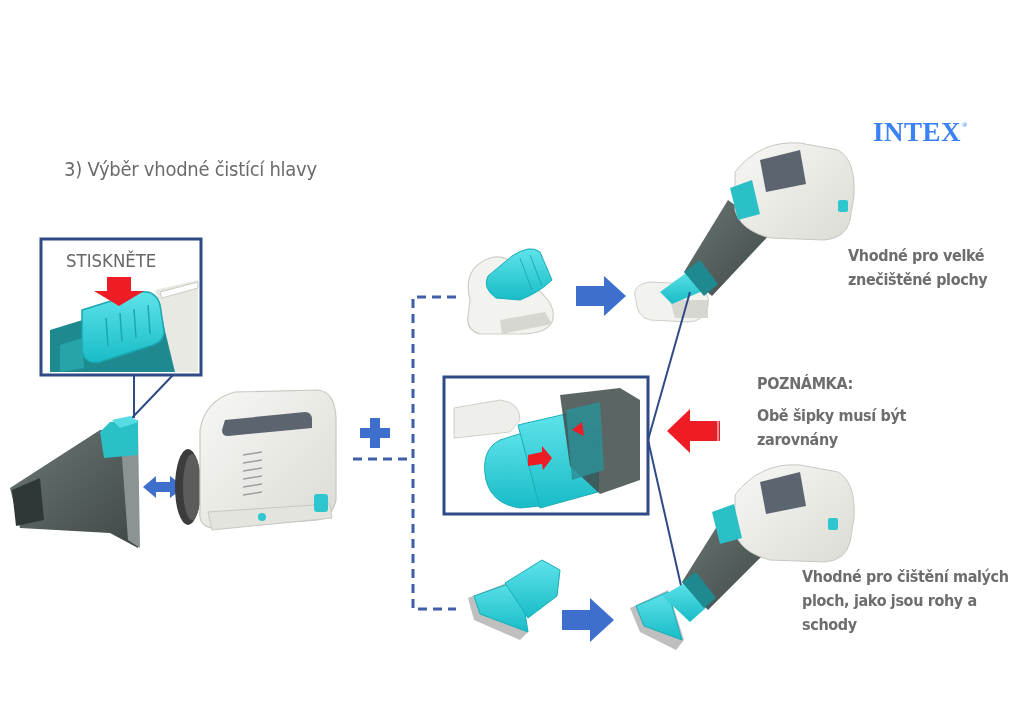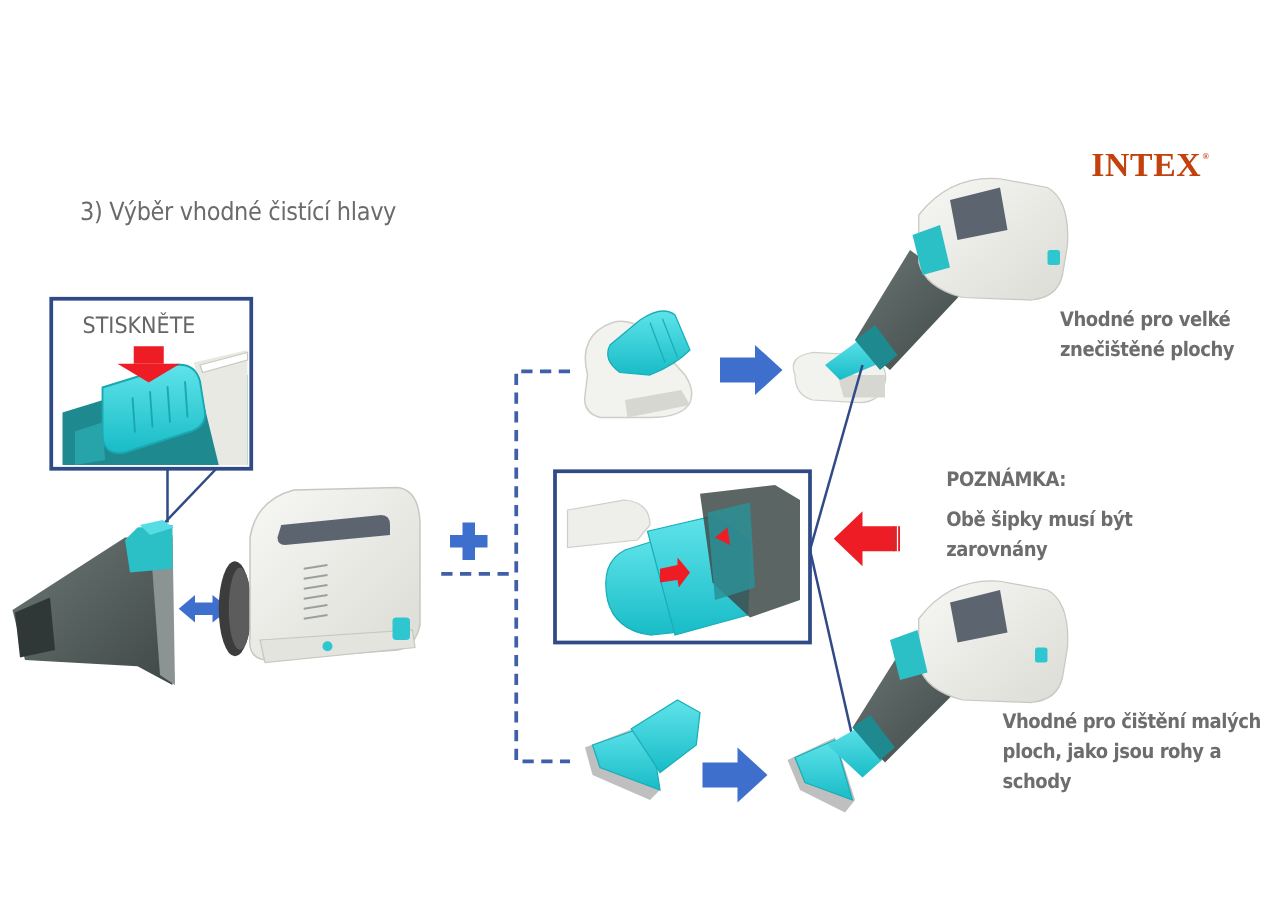--- a/index.html
+++ b/index.html
@@ -9,21 +9,21 @@
     font-family: "Liberation Sans", "DejaVu Sans", sans-serif;
   }
   .abs { position: absolute; }
   .step-title {
     left: 64px; top: 157px; font-size: 20px; color: #6b6b6b;
     font-family: "DejaVu Sans", sans-serif; font-weight: normal; letter-spacing: -0.3px;
     transform: scaleX(0.9); transform-origin: left top;
   }
   .logo {
     left: 873px; top: 117px; font-family: "Liberation Serif", "DejaVu Serif", serif;
-    font-weight: bold; font-size: 27px; color: #c2410c; letter-spacing: 0.5px;
+    font-weight: bold; font-size: 27px; color: #3b82f6; letter-spacing: 0.5px;
   }
   .logo sup { font-size: 7px; vertical-align: top; position: relative; top: 4px; margin-left: 1px; }
   .desc {
     font-family: "DejaVu Sans", sans-serif; font-weight: bold; color: #6d6d6d;
     font-size: 16px; line-height: 24px; letter-spacing: -0.4px;
     transform: scaleX(0.9); transform-origin: left top;
   }
   .desc-large { left: 848px; top: 244px; width: 200px; }
   .note-title { left: 757px; top: 372px; }
   .note-body { left: 757px; top: 404px; width: 210px; }

